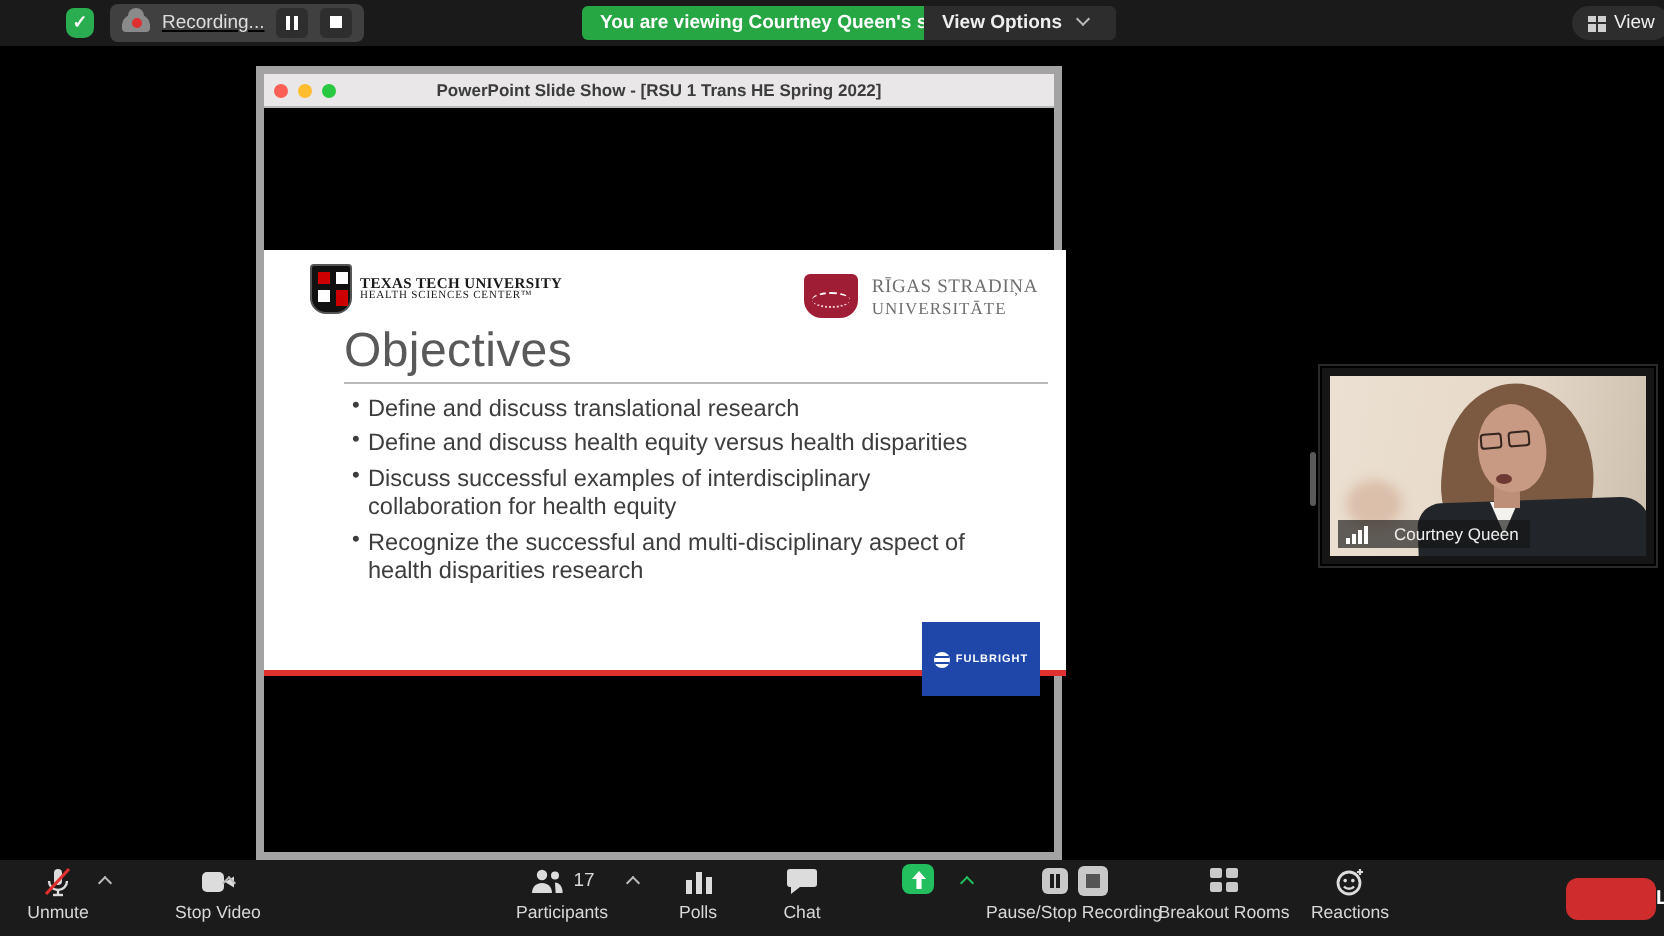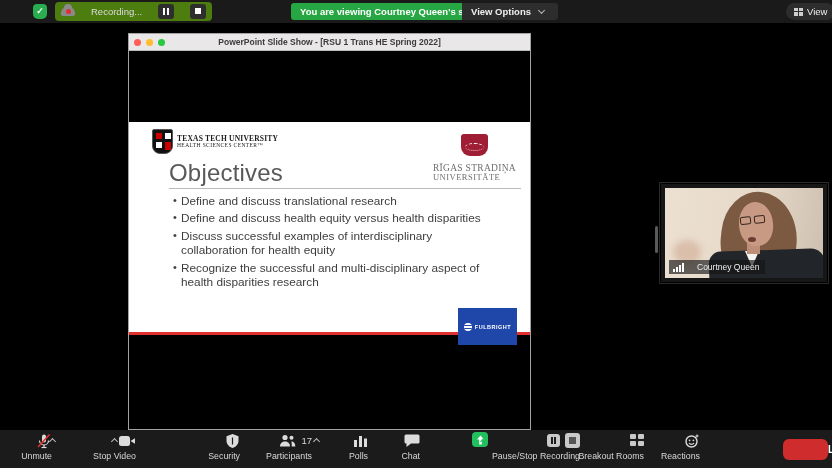--- a/index.html
+++ b/index.html
@@ -4,58 +4,58 @@
 <style>
   html,body{margin:0;padding:0;background:#000;}
   *{box-sizing:border-box;}
   #app{position:relative;width:832px;height:468px;background:#000;overflow:hidden;
        font-family:"Liberation Sans",sans-serif;}
 
   
   .topbar{position:absolute;left:0;top:0;width:832px;height:23px;background:#1a1a1a;}
   .shield-ok{position:absolute;left:33px;top:4px;width:14px;height:15px;background:#2aad50;
      border-radius:4px 4px 5px 5px;color:#fff;font-size:9px;line-height:15px;text-align:center;font-weight:bold;}
-  .rec-pill{position:absolute;left:55px;top:2px;height:19px;background:#4d7c0f;border-radius:4px;
-     display:flex;align-items:center;padding:0 6px;gap:16px;}
+  .rec-pill{position:absolute;left:55px;top:2px;height:19px;background:#404040;border-radius:4px;
+     display:flex;align-items:center;padding:0 6px;gap:6px;text-decoration:underline;}
   .cloud{position:relative;width:14px;height:9px;background:#8a8a8a;border-radius:6px 6px 2px 2px;}
   .cloud:before{content:"";position:absolute;left:3px;top:-3px;width:8px;height:8px;background:#8a8a8a;border-radius:50%;}
   .cloud .dot{position:absolute;left:5px;top:2px;width:5px;height:5px;background:#e02f2f;border-radius:50%;z-index:2;}
   .rec-label{color:#ddd;font-size:9.5px;}
   .rec-btn{width:16px;height:15px;background:#2e2e2e;border-radius:3px;position:relative;cursor:pointer;}
   .pause-glyph:before,.pause-glyph:after{content:"";position:absolute;top:4px;width:2px;height:7px;background:#fff;}
   .pause-glyph:before{left:5px;} .pause-glyph:after{left:9px;}
   .stop-glyph:before{content:"";position:absolute;left:5px;top:4px;width:6px;height:6px;background:#fff;}
   .banner{position:absolute;left:291px;top:3px;height:17px;background:#27a744;border-radius:3px 0 0 3px;
      color:#fff;font-size:9.5px;font-weight:bold;line-height:17px;padding:0 9px;}
   .view-opts{position:absolute;left:462px;top:3px;height:17px;background:#2d2d2d;border-radius:0 3px 3px 0;
      color:#eee;font-size:9.5px;font-weight:bold;line-height:17px;padding:0 14px 0 9px;cursor:pointer;}
   .caret{display:inline-block;width:5px;height:5px;border-left:1.5px solid #bbb;border-top:1.5px solid #bbb;}
   .caret.down{transform:rotate(-135deg);} .caret.up{transform:rotate(45deg);}
   .view-btn{position:absolute;left:786px;top:3px;height:17px;background:#2d2d2d;border-radius:9px;
      color:#eee;font-size:9.5px;line-height:17px;padding:0 8px;cursor:pointer;display:flex;align-items:center;gap:4px;}
   .grid-ic{width:9px;height:8px;display:grid;grid-template-columns:4px 4px;grid-template-rows:3px 4px;gap:1px;}
   .grid-ic i{background:#cfcfcf;}
 
   
-  .ppt{position:absolute;left:128px;top:33px;width:403px;height:397px;background:#000;border:1px solid #a3a3a3;}
+  .ppt{position:absolute;left:128px;top:33px;width:403px;height:397px;background:#000;border:4px solid #a3a3a3;}
   .ppt-titlebar{position:absolute;left:0;top:0;width:100%;height:17px;background:#e9e7e7;border-bottom:1px solid #bbb;
      display:flex;align-items:center;}
   .tl{width:7px;height:7px;border-radius:50%;margin-left:5px;}
   .ppt-title{position:absolute;left:0;width:100%;text-align:center;font-size:8.5px;font-weight:bold;color:#3c3c3c;}
   .slide{position:absolute;left:0;top:88px;width:401px;height:210px;background:#fff;}
   .slide-redline{position:absolute;left:0;top:298px;width:401px;height:3px;background:#e03030;}
 
   
   .ttu{position:absolute;left:23px;top:7px;display:flex;gap:4px;align-items:center;}
   .ttu-shield{width:21px;height:25px;background:#111;border-radius:2px 2px 8px 8px;position:relative;border:1px solid #555;}
   .ttu-shield i{position:absolute;background:#cc0000;}
   .ttu-text{font-family:"Liberation Serif",serif;color:#1a1a1a;line-height:1.05;}
   .ttu-l1{font-size:7.5px;font-weight:bold;letter-spacing:.2px;}
   .ttu-l2{font-size:5.5px;letter-spacing:.4px;}
-  .rsu{position:absolute;right:14px;top:12px;display:flex;gap:7px;align-items:center;flex-direction:column;}
+  .rsu{position:absolute;right:14px;top:12px;display:flex;gap:7px;align-items:flex-end;}
   .rsu-emblem{width:27px;height:22px;background:#a01e35;border-radius:3px 3px 9px 9px;position:relative;}
   .rsu-emblem:before{content:"";position:absolute;left:4px;top:9px;width:19px;height:6px;
      border-top:1px dashed #fff;border-bottom:1px dotted #f3cdd5;border-radius:50%;}
   .rsu-text{font-family:"Liberation Serif",serif;color:#6f6f6f;line-height:1.1;}
   .rsu-l1{font-size:9.5px;letter-spacing:.3px;}
   .rsu-l2{font-size:8.5px;letter-spacing:.5px;}
   .slide-title{position:absolute;left:40px;top:37px;font-size:24px;color:#595959;letter-spacing:.2px;}
   .slide-rule{position:absolute;left:40px;top:66px;width:352px;height:1px;background:#b9b9b9;}
   .bullets{position:absolute;left:44px;top:72px;width:308px;margin:0;padding:0;list-style:none;
      font-size:11.8px;color:#3d3d3d;line-height:1.22;}
@@ -88,21 +88,21 @@
      clip-path:polygon(0 0,100% 0,50% 100%);}
   .hand{position:absolute;left:8px;top:52px;width:28px;height:24px;background:rgba(205,165,140,.55);
      border-radius:50%;filter:blur(3px);}
   .nametag{position:absolute;left:4px;bottom:4px;background:rgba(20,20,20,.65);color:#efefef;
      font-size:8.5px;padding:2px 6px 2px 4px;display:flex;align-items:center;gap:13px;}
   .sig{display:flex;align-items:flex-end;gap:1px;}
   .sig i{width:2px;background:#fff;display:block;}
 
   
   .toolbar{position:absolute;left:0;top:430px;width:832px;height:38px;background:#1b1b1b;}
-  .tbtn{position:absolute;top:2px;height:34px;display:flex;flex-direction:column;align-items:flex-end;
+  .tbtn{position:absolute;top:2px;height:34px;display:flex;flex-direction:column;align-items:center;
      justify-content:flex-start;cursor:pointer;}
   .tlabel{font-size:8.8px;color:#d8d8d8;margin-top:2px;white-space:nowrap;}
   .ticon{height:17px;display:flex;align-items:center;justify-content:center;gap:5px;}
   .tb-caret{position:absolute;top:9px;cursor:pointer;}
   .share-ic{width:16px;height:15px;background:#23bf5f;border-radius:4px;display:flex;align-items:center;justify-content:center;}
   .green{color:#23bf5f;margin-top:32px;}
   .recbtn-ic{width:13px;height:13px;background:#c9c9c9;border-radius:3px;position:relative;}
   .recbtn-ic.pp:before,.recbtn-ic.pp:after{content:"";position:absolute;top:3px;width:2px;height:7px;background:#1b1b1b;}
   .recbtn-ic.pp:before{left:4px;}.recbtn-ic.pp:after{left:7px;}
   .recbtn-ic.sq{width:15px;height:15px;}
@@ -238,29 +238,20 @@
       <span class="ticon">
         <svg width="18" height="14" viewBox="0 0 18 14">
           <rect x="1" y="2" width="11" height="10" rx="2.5" fill="#dcdcdc"></rect>
           <path d="M12.5 7l4.5-2.8v5.6L12.5 7z" fill="#dcdcdc"></path>
         </svg>
       </span>
       <span class="tlabel">Stop Video</span>
     </div>
     <span class="caret up tb-caret" style="left:112px;"></span>
 
-    <div class="tbtn" style="left:186px;width:54px;">
-      <span class="ticon">
-        <svg width="15" height="16" viewBox="0 0 15 16">
-          <path d="M7.5 1l6 2.2v4.3c0 4-2.7 6.3-6 7.5-3.3-1.2-6-3.5-6-7.5V3.2z" fill="#dcdcdc"></path>
-          <path d="M7.5 4.5v7" stroke="#1b1b1b" stroke-width="1.2"></path>
-        </svg>
-      </span>
-      <span class="tlabel">Security</span>
-    </div>
 
     <div class="tbtn" style="left:250px;width:62px;">
       <span class="ticon">
         <svg width="17" height="15" viewBox="0 0 17 15">
           <circle cx="6" cy="4.5" r="2.6" fill="#dcdcdc"></circle>
           <path d="M1 13.5c0-3.3 2.3-5 5-5s5 1.7 5 5z" fill="#dcdcdc"></path>
           <circle cx="12.5" cy="4.8" r="2" fill="#dcdcdc"></circle>
           <path d="M12.5 8.3c2.2.2 3.8 1.8 3.8 5.2h-3.5" fill="#dcdcdc"></path>
         </svg>
         <span class="tlabel" style="margin-top:0;font-size:9.5px;">17</span>

